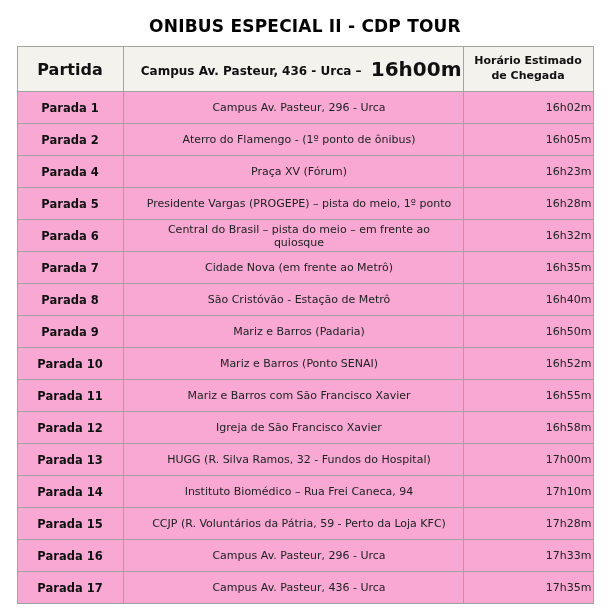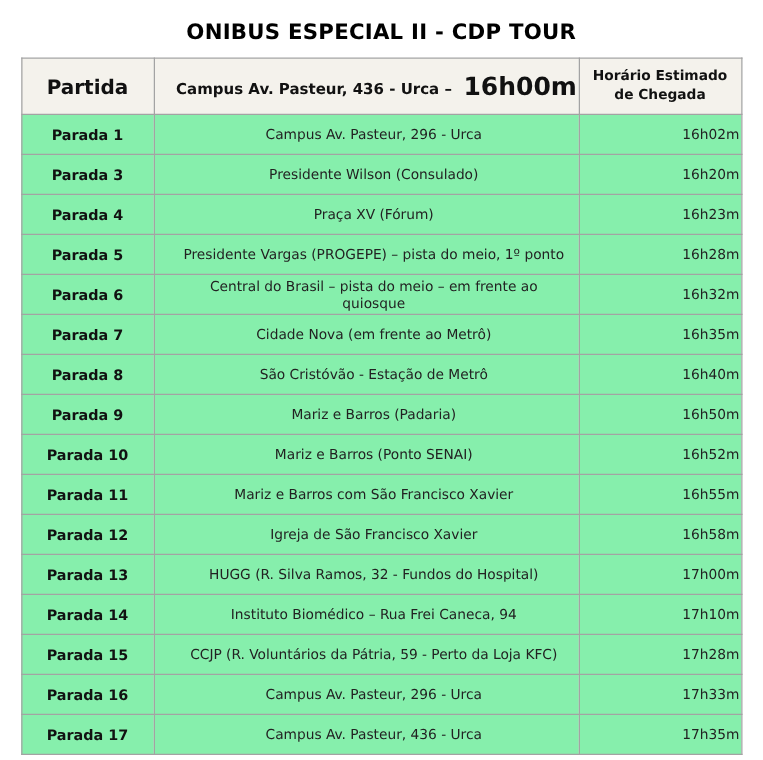--- a/index.html
+++ b/index.html
@@ -60,21 +60,21 @@
     vertical-align: -1px;
   }
   th.arrival-h {
     font-size: 11px;
     line-height: 1.35;
     text-align: center;
     padding: 0 10px;
   }
   tbody td {
     height: 29px;
-    background: #86efac;
+    background: #f9a8d4;
     font-size: 11px;
     color: #222222;
   }
   td.partida {
     font-weight: bold;
     text-align: center;
     font-size: 11.5px;
     color: #111111;
   }
   td.stop {
@@ -109,26 +109,26 @@
         <th class="arrival-h">Horário Estimado de Chegada</th>
       </tr>
     </thead>
     <tbody>
   <tr>
     <td class="partida">Parada 1</td>
     <td class="stop">Campus Av. Pasteur, 296 - Urca</td>
     <td class="time">16h02m</td>
   </tr>
 
-
-  <tr>
-    <td class="partida">Parada 3</td>
-    <td class="stop">Presidente Wilson (Consulado)</td>
-    <td class="time">16h20m</td>
-  </tr>
+  <tr>
+    <td class="partida">Parada 2</td>
+    <td class="stop">Aterro do Flamengo - (1º ponto de ônibus)</td>
+    <td class="time">16h05m</td>
+  </tr>
+
 
   <tr>
     <td class="partida">Parada 4</td>
     <td class="stop">Praça XV (Fórum)</td>
     <td class="time">16h23m</td>
   </tr>
 
   <tr>
     <td class="partida">Parada 5</td>
     <td class="stop">Presidente Vargas (PROGEPE) – pista do meio, 1º ponto</td>

